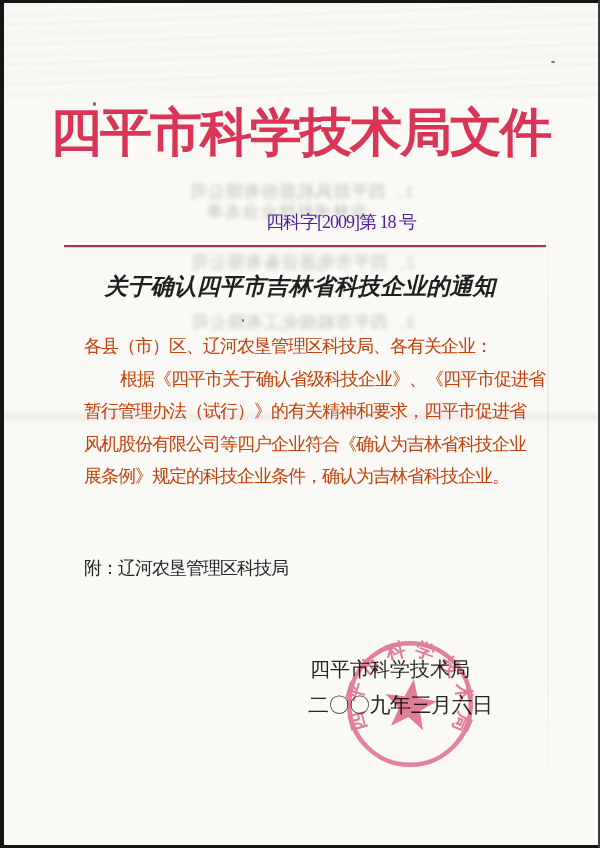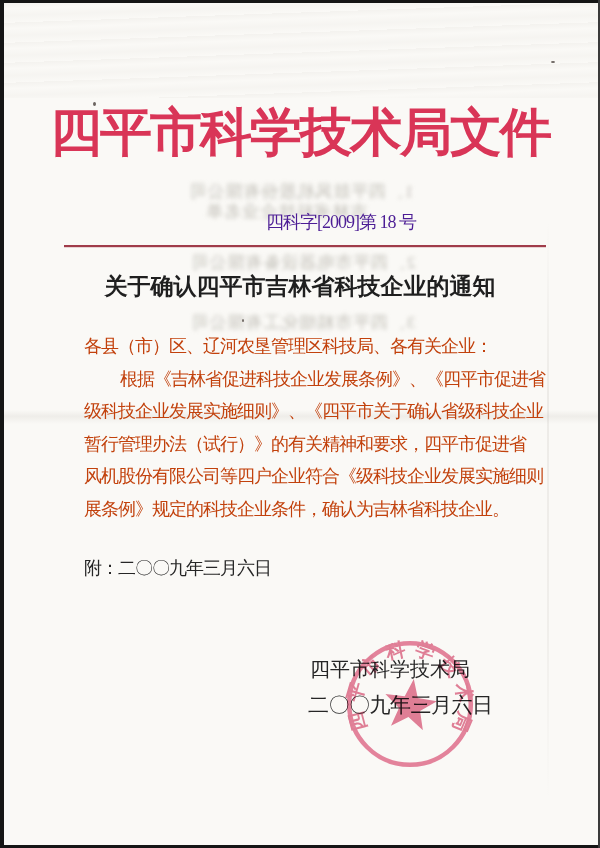--- a/index.html
+++ b/index.html
@@ -72,20 +72,21 @@
     position: absolute; left: 64px; top: 245px; width: 482px; height: 2px; z-index: 5;
     background: #a03c4a;
     box-shadow: 0 0.5px 0 rgba(160,60,74,0.4);
   }
   .doc-title {
     position: absolute; left: 0; top: 271px; width: 600px; z-index: 5;
     text-align: center;
     font-size: 23px; font-weight: bold;
     color: #1f1f1f;
     white-space: nowrap;
+    font-style: italic;
   }
   .body-block {
     position: absolute; left: 84px; top: 330px; width: 470px; z-index: 5;
   }
   .body-line {
     font-size: 18px; letter-spacing: -1px;
     line-height: 32.6px;
     color: #c2410c;
     white-space: nowrap;
   }
@@ -136,28 +137,27 @@
   <div class="letterhead">四平市科学技术局文件</div>
 
   <div class="doc-number">四科字[2009]第 18 号</div>
 
   <div class="red-rule"></div>
 
   <div class="doc-title">关于确认四平市吉林省科技企业的通知</div>
 
   <div class="body-block" id="body-block">
       <div class="body-line">各县（市）区、辽河农垦管理区科技局、各有关企业：</div>
-      <div class="body-line indent">根据《吉林省促进科技企业发展条例》、《四平市促进省</div>
-      <div class="body-line">级科技企业发展实施细则》、《四平市关于确认省级科技企业</div>
+      <div class="body-line indent">根据《四平市关于确认省级科技企业》、《四平市促进省</div>
       <div class="body-line">暂行管理办法（试行）》的有关精神和要求，四平市促进省</div>
-      <div class="body-line">风机股份有限公司等四户企业符合《级科技企业发展实施细则</div>
+      <div class="body-line">风机股份有限公司等四户企业符合《确认为吉林省科技企业</div>
       <div class="body-line">展条例》规定的科技企业条件，确认为吉林省科技企业。</div>
     </div>
 
-  <div class="attachment">附：二〇〇九年三月六日</div>
+  <div class="attachment">附：辽河农垦管理区科技局</div>
 
   <div class="signature">四平市科学技术局</div>
   <div class="sign-date">二〇〇九年三月六日</div>
 
   <svg class="seal" viewBox="0 0 150 150" aria-hidden="true">
     <circle cx="75" cy="75" r="60" fill="none" stroke="#e2688a" stroke-width="4.5"></circle>
     <path id="sealArc" d="M 35.7,102.5 A 48,48 0 1 1 114.3,102.5" fill="none"></path>
     <text font-size="19" fill="#dd6182" font-weight="bold" letter-spacing="7">
       <textPath href="#sealArc" startOffset="4">四平市科学技术局</textPath>
     </text>

